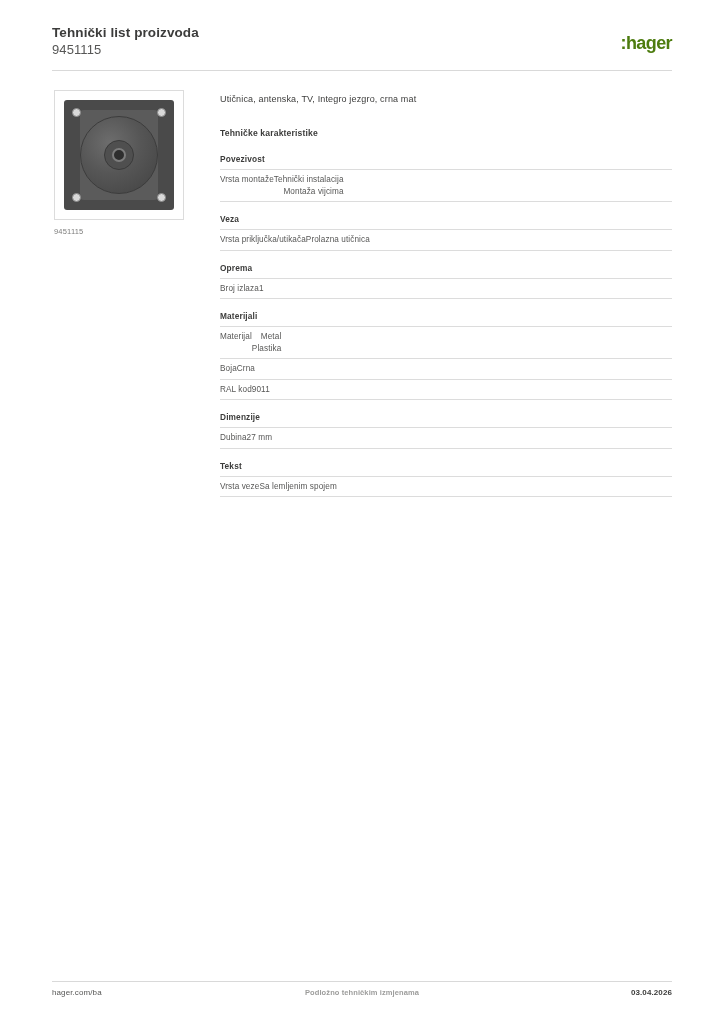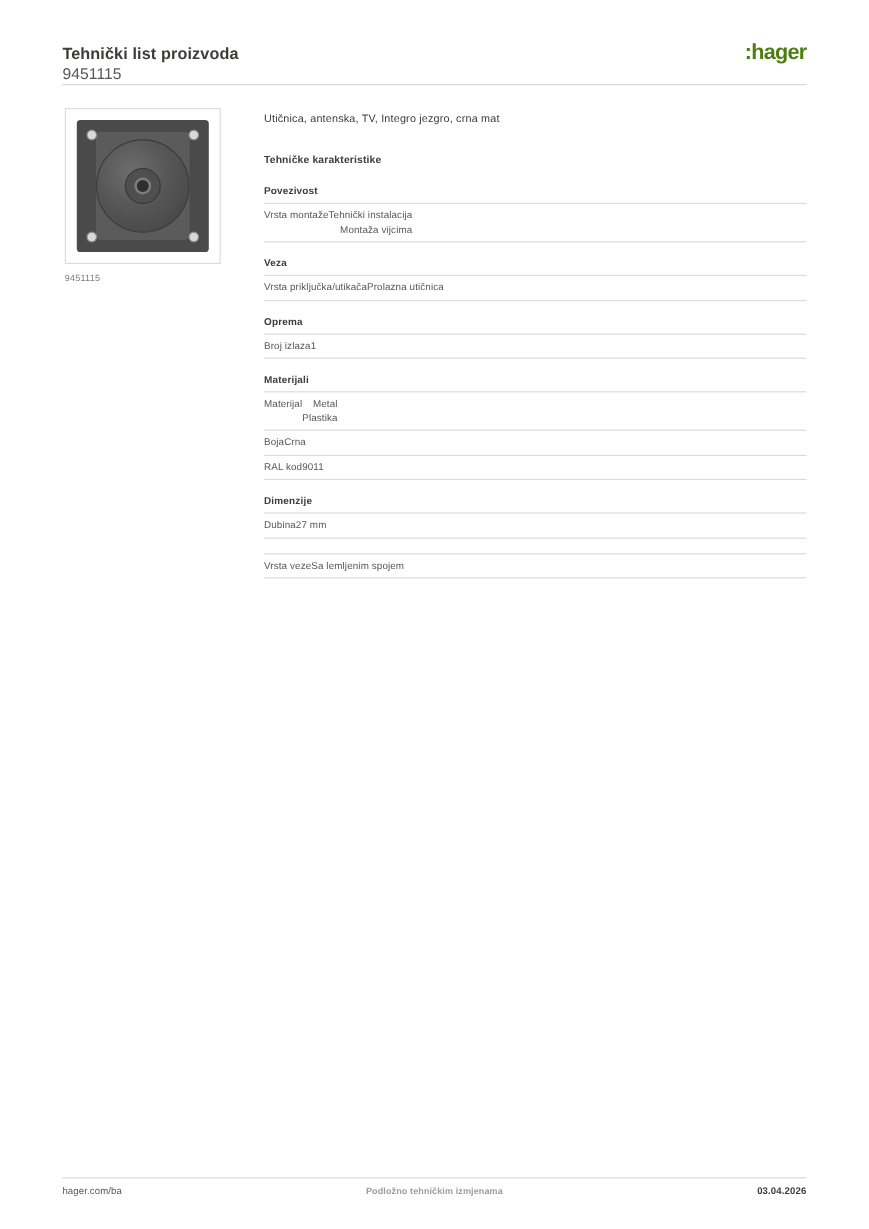--- a/index.html
+++ b/index.html
@@ -29,21 +29,20 @@
     top: 24px;
     right: 52px;
     height: 44px;
   }
   .header-title {
     font-size: 13.5px;
     font-weight: bold;
     color: #3c3c3b;
     letter-spacing: 0.1px;
     line-height: 17px;
-    margin-top: 12px;
   }
   .header-subtitle {
     font-size: 13px;
     font-weight: normal;
     color: #575756;
     line-height: 17px;
     letter-spacing: 0.1px;
   }
   .logo {
     position: absolute;
@@ -329,20 +328,21 @@
           </div>
         </div>
         <div class="group">
           <div class="group-title">Dimenzije</div>
           <div class="row">
             <div class="row-label">Dubina</div>
             <div class="row-value">27 mm</div>
           </div>
         </div>
         <div class="group">
+          <div class="group-title">Tekst</div>
           <div class="row">
             <div class="row-label">Vrsta veze</div>
             <div class="row-value">Sa lemljenim spojem</div>
           </div>
         </div>
       </div>
   </div>
 
   <div class="footer-rule"></div>
   <div class="footer">

